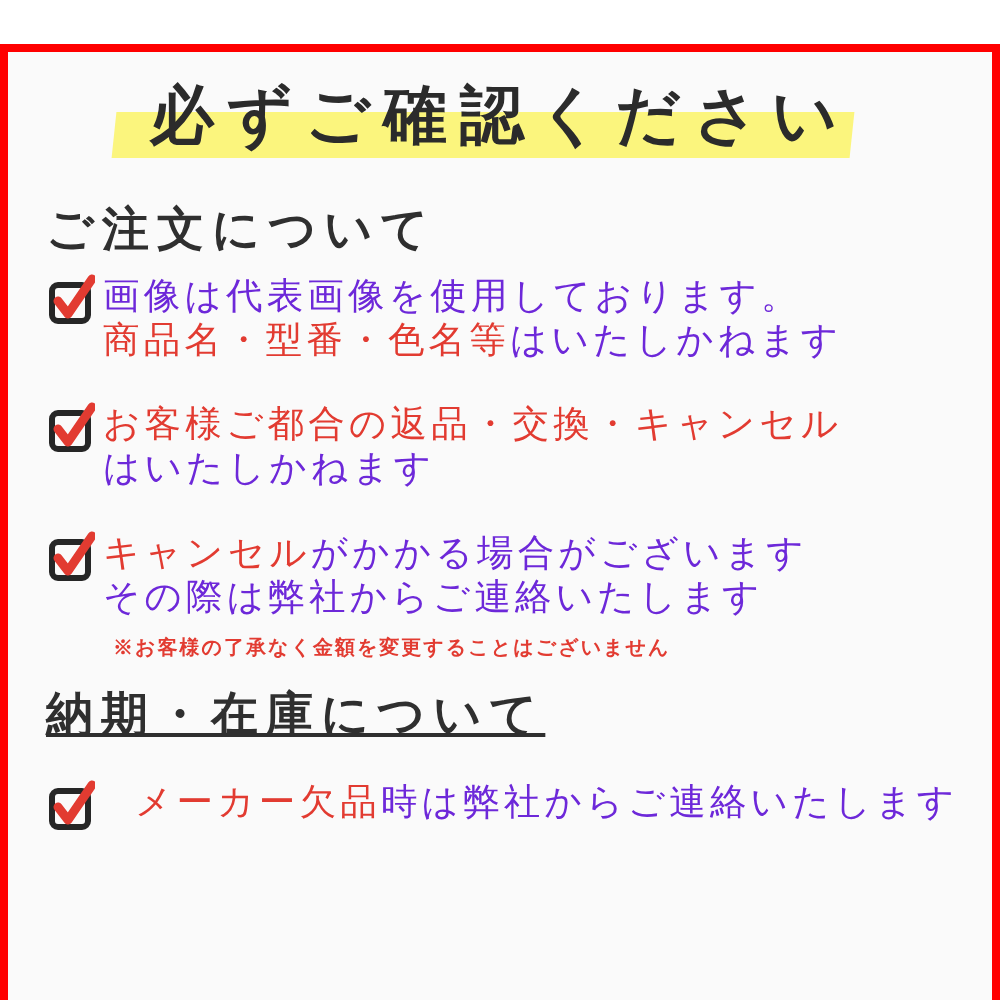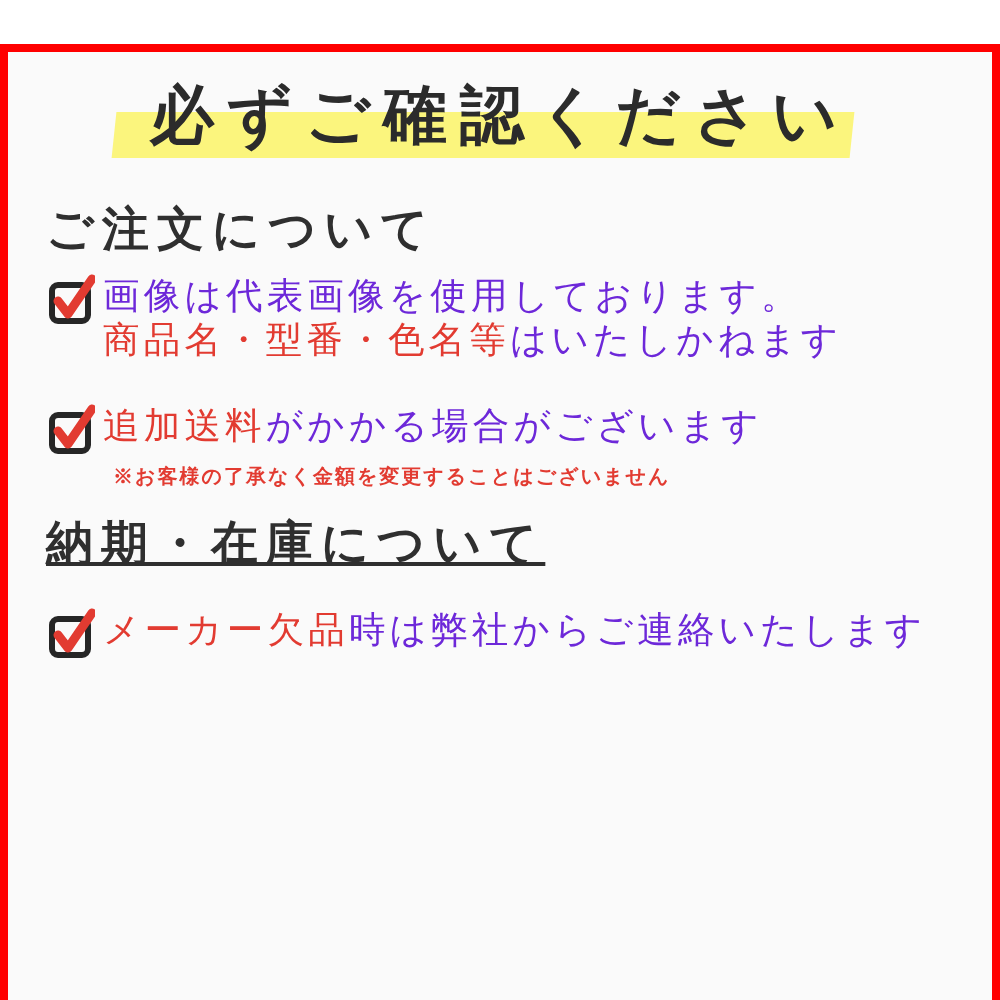--- a/index.html
+++ b/index.html
@@ -26,21 +26,21 @@
     letter-spacing:0.17em;line-height:1.25;white-space:nowrap;
   }
   .h2-orders{margin-top:46px;}
   .h2-stock{margin-top:24px;text-decoration:underline;}
   
   .item{display:flex;align-items:flex-start;margin-left:40px;}
   .item-1{margin-top:16px;}
   .item-2{margin-top:40px;}
   .item-3{margin-top:42px;}
   .item-4{margin-top:18px;}
-  .item-5{margin-top:36px;}
+  .item-5{margin-top:36px;gap:32px;}
   .check-icon{flex:0 0 auto;width:47px;height:54px;margin-right:8px;margin-top:-3px;}
   .lines{flex:1;min-width:0;}
   .line{margin:0;font-size:36.5px;line-height:1.2;letter-spacing:0.115em;white-space:nowrap;}
   .c-black{color:#6d28d9;font-weight:500;}
   .c-red{color:#e23b31;font-weight:400;}
   .note{
     margin:15px 0 0 10px;font-size:20px;font-weight:600;
     color:#e23b31;letter-spacing:0.1em;white-space:nowrap;
   }
 </style>
@@ -62,28 +62,39 @@
     <svg class="check-icon" viewBox="0 0 47 54" xmlns="http://www.w3.org/2000/svg">
       <rect x="4" y="14" width="36" height="36" rx="6" fill="none" stroke="#262626" stroke-width="6"></rect>
       <path d="M10 30 L20 43 L44 8" fill="none" stroke="#e23b31" stroke-width="9" stroke-linecap="round" stroke-linejoin="round"></path>
     </svg>
     <div class="lines">
       <p class="line"><span class="c-black">画像は代表画像を使用しております。</span></p>
       <p class="line"><span class="c-red">商品名・型番・色名等</span><span class="c-black">はいたしかねます</span></p>
     </div>
   </div>
 
+  <div class="item item-2">
+    <svg class="check-icon" viewBox="0 0 47 54" xmlns="http://www.w3.org/2000/svg">
+      <rect x="4" y="14" width="36" height="36" rx="6" fill="none" stroke="#262626" stroke-width="6"></rect>
+      <path d="M10 30 L20 43 L44 8" fill="none" stroke="#e23b31" stroke-width="9" stroke-linecap="round" stroke-linejoin="round"></path>
+    </svg>
+    <div class="lines">
+      <p class="line"><span class="c-red">お客様ご都合の返品・交換・キャンセル</span></p>
+      <p class="line"><span class="c-black">はいたしかねます</span></p>
+    </div>
+  </div>
 
   <div class="item item-3">
     <svg class="check-icon" viewBox="0 0 47 54" xmlns="http://www.w3.org/2000/svg">
       <rect x="4" y="14" width="36" height="36" rx="6" fill="none" stroke="#262626" stroke-width="6"></rect>
       <path d="M10 30 L20 43 L44 8" fill="none" stroke="#e23b31" stroke-width="9" stroke-linecap="round" stroke-linejoin="round"></path>
     </svg>
     <div class="lines">
-      <p class="line"><span class="c-red">追加送料</span><span class="c-black">がかかる場合がございます</span></p>
+      <p class="line"><span class="c-red">キャンセル</span><span class="c-black">がかかる場合がございます</span></p>
+      <p class="line"><span class="c-black">その際は弊社からご連絡いたします</span></p>
       <p class="note">※お客様の了承なく金額を変更することはございません</p>
     </div>
   </div>
 
   <h2 class="sec-heading h2-stock">納期・在庫について</h2>
 
 
   <div class="item item-5">
     <svg class="check-icon" viewBox="0 0 47 54" xmlns="http://www.w3.org/2000/svg">
       <rect x="4" y="14" width="36" height="36" rx="6" fill="none" stroke="#262626" stroke-width="6"></rect>

